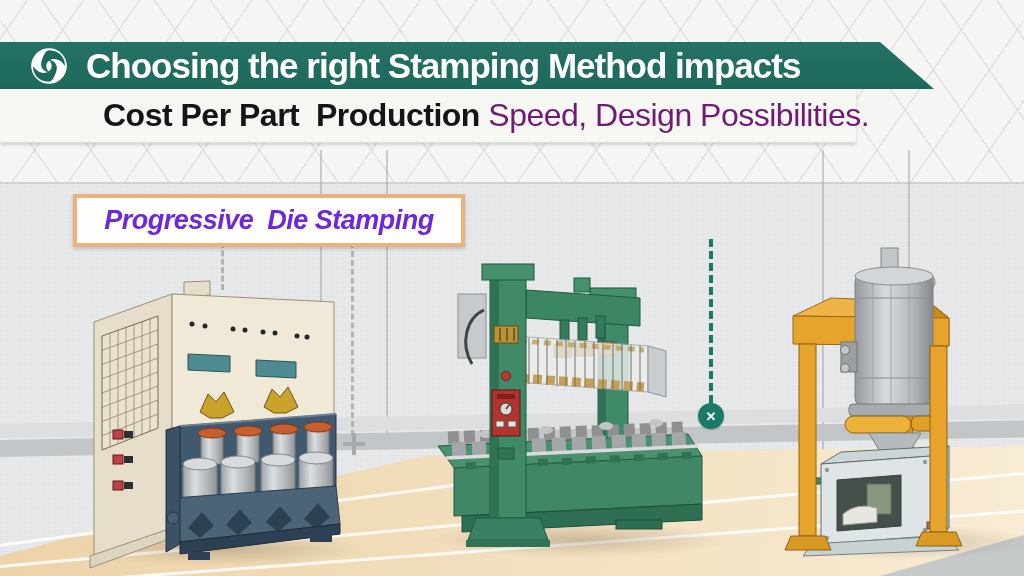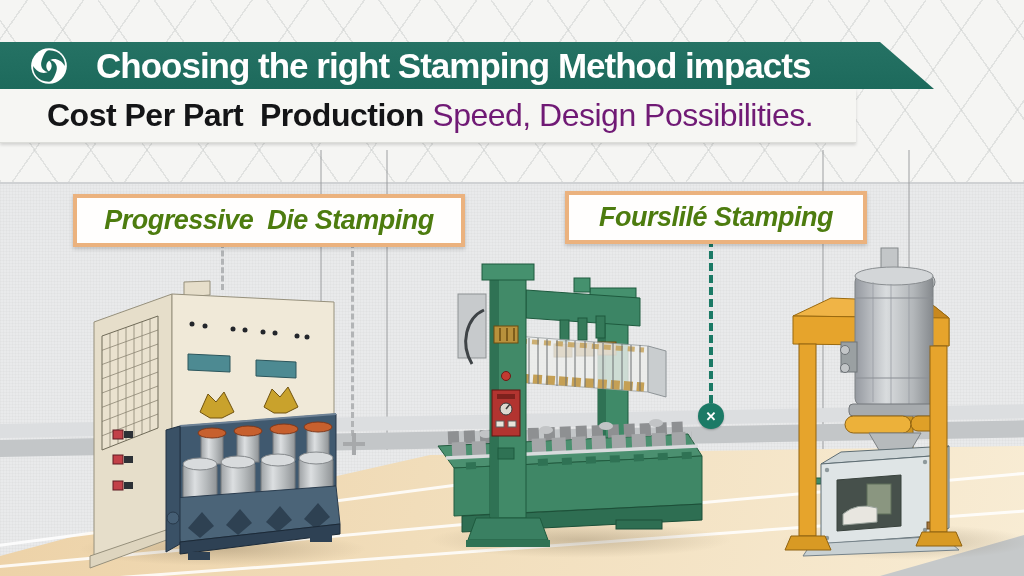--- a/index.html
+++ b/index.html
@@ -38,32 +38,32 @@
   .sh2{left:428px;top:522px;width:305px;height:36px;}
   .sh3{left:778px;top:524px;width:255px;height:36px;}
 
   
   .banner{position:absolute;left:0;top:42px;width:934px;height:47px;z-index:6;
     background:linear-gradient(180deg,#257264 0%,#1d6a5c 100%);
     clip-path:polygon(0 0,880px 0,934px 100%,0 100%);
     display:flex;align-items:center;box-shadow:0 2px 3px rgba(0,0,0,.25);}
   .logo{width:42px;height:42px;margin-left:28px;flex:0 0 auto;display:block;}
   .banner-title{color:#ffffff;font-size:35px;font-weight:700;letter-spacing:-1px;
-    margin-left:26px;white-space:pre;}
+    margin-left:16px;white-space:pre;}
   .substrip{position:absolute;left:0;top:89px;width:856px;height:54px;z-index:5;
-    background:#f6f6f3;display:flex;align-items:center;padding-left:47px;box-sizing:border-box;
+    background:#f6f6f3;display:flex;align-items:center;padding-left:103px;box-sizing:border-box;
     box-shadow:0 2px 3px rgba(0,0,0,.14);border-bottom:1px solid #dcddd9;}
   .sub-bold{font-size:32px;font-weight:700;color:#141517;letter-spacing:-.5px;white-space:pre;}
   .sub-reg{font-size:32px;font-weight:400;color:#701a75;letter-spacing:-.5px;white-space:pre;}
 
   
   .label-box{position:absolute;height:45px;z-index:6;background:#fffefd;
     border:4px solid #ebb27e;box-shadow:0 2px 4px rgba(0,0,0,.18);
     display:flex;align-items:center;justify-content:center;}
-  .label-box span{font-size:27px;font-weight:700;font-style:italic;color:#4d7c0f;
+  .label-box span{font-size:27px;font-weight:700;font-style:italic;color:#6d28d9;
     letter-spacing:-.5px;white-space:pre;}
   .label-left{left:73px;top:194px;width:384px;}
   .label-right{left:565px;top:191px;width:294px;}
 
   
   .dash-grey{position:absolute;width:0;border-left:3px dashed #b2b4b6;z-index:3;}
   .dg-short{left:221px;top:242px;height:48px;}
   .dg-long{left:351px;top:242px;height:194px;}
   .plus-marker{position:absolute;left:343px;top:433px;width:22px;height:22px;z-index:3;}
   .plus-marker::before,.plus-marker::after{content:"";position:absolute;background:#a7a9ab;}
@@ -311,17 +311,14 @@
   </div>
 
   <div class="substrip">
     <span class="sub-bold">Cost Per Part  Production</span>
     <span class="sub-reg"> Speed, Design Possibilities.</span>
   </div>
 
   <div class="label-box label-left">
     <span>Progressive  Die Stamping</span>
   </div>
-  <div class="label-box label-right">
-    <span>Fourslilé Stamping</span>
-  </div>
 
 </div>
 
 </body></html>

